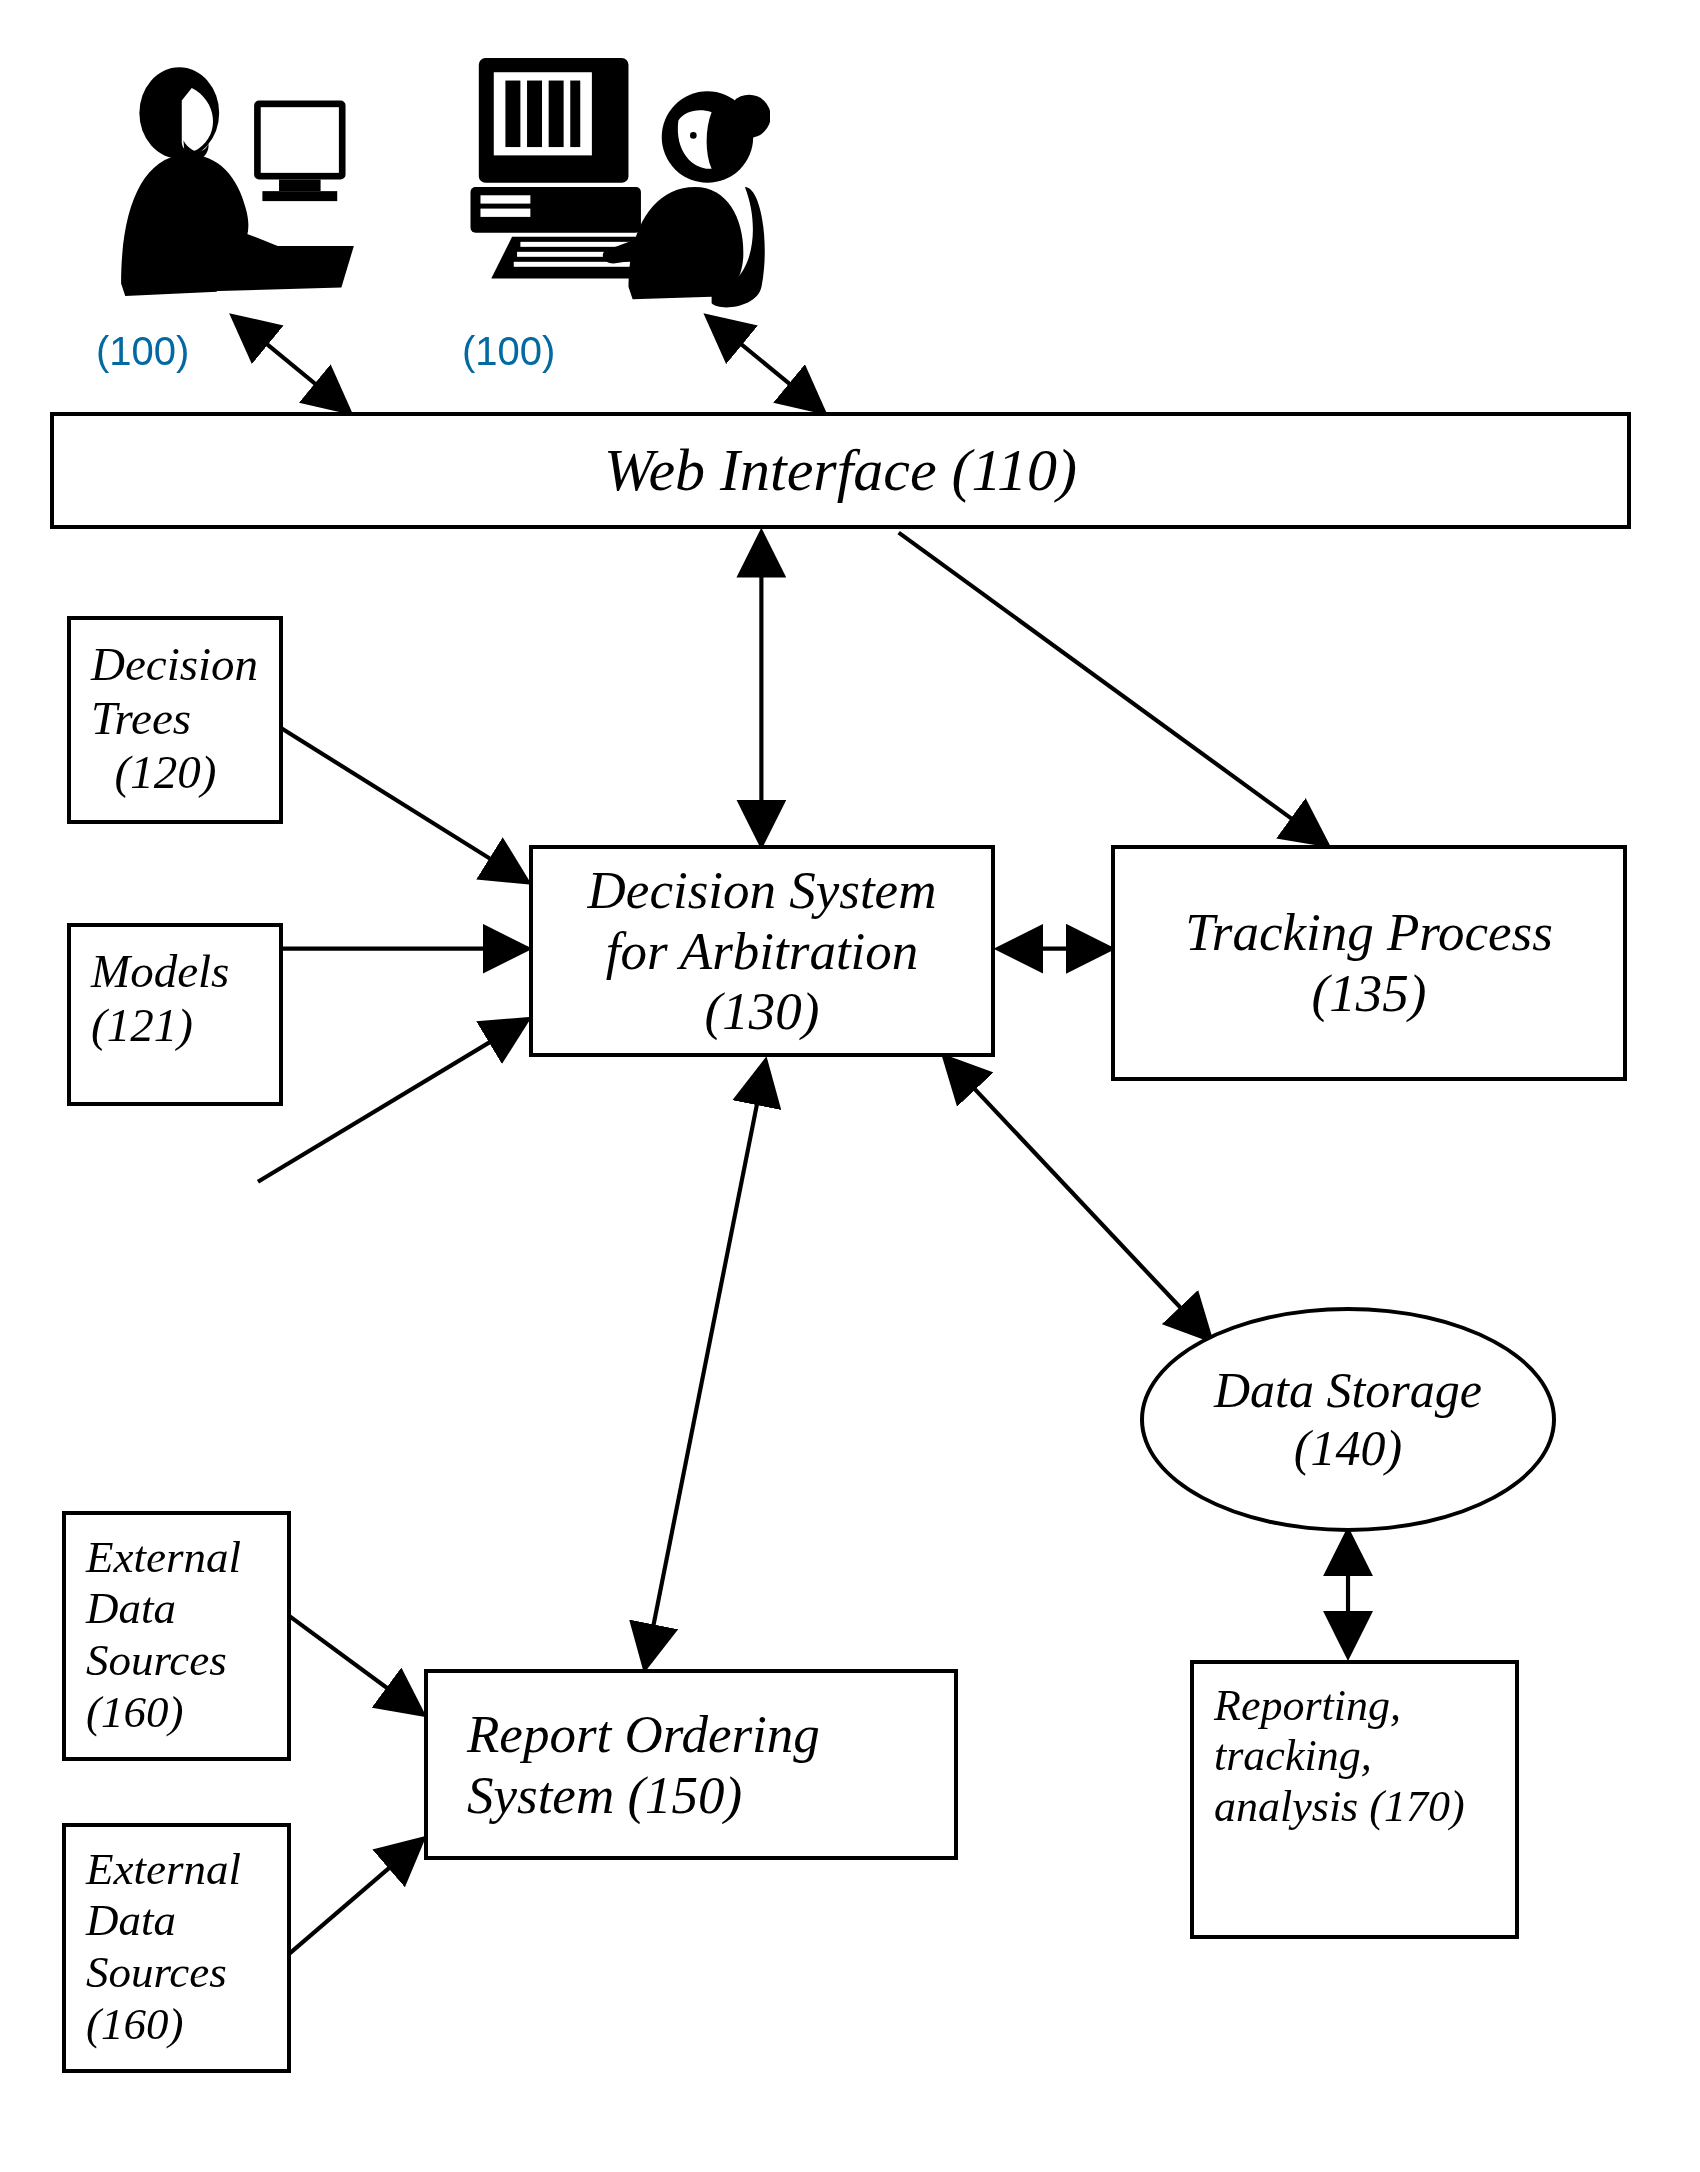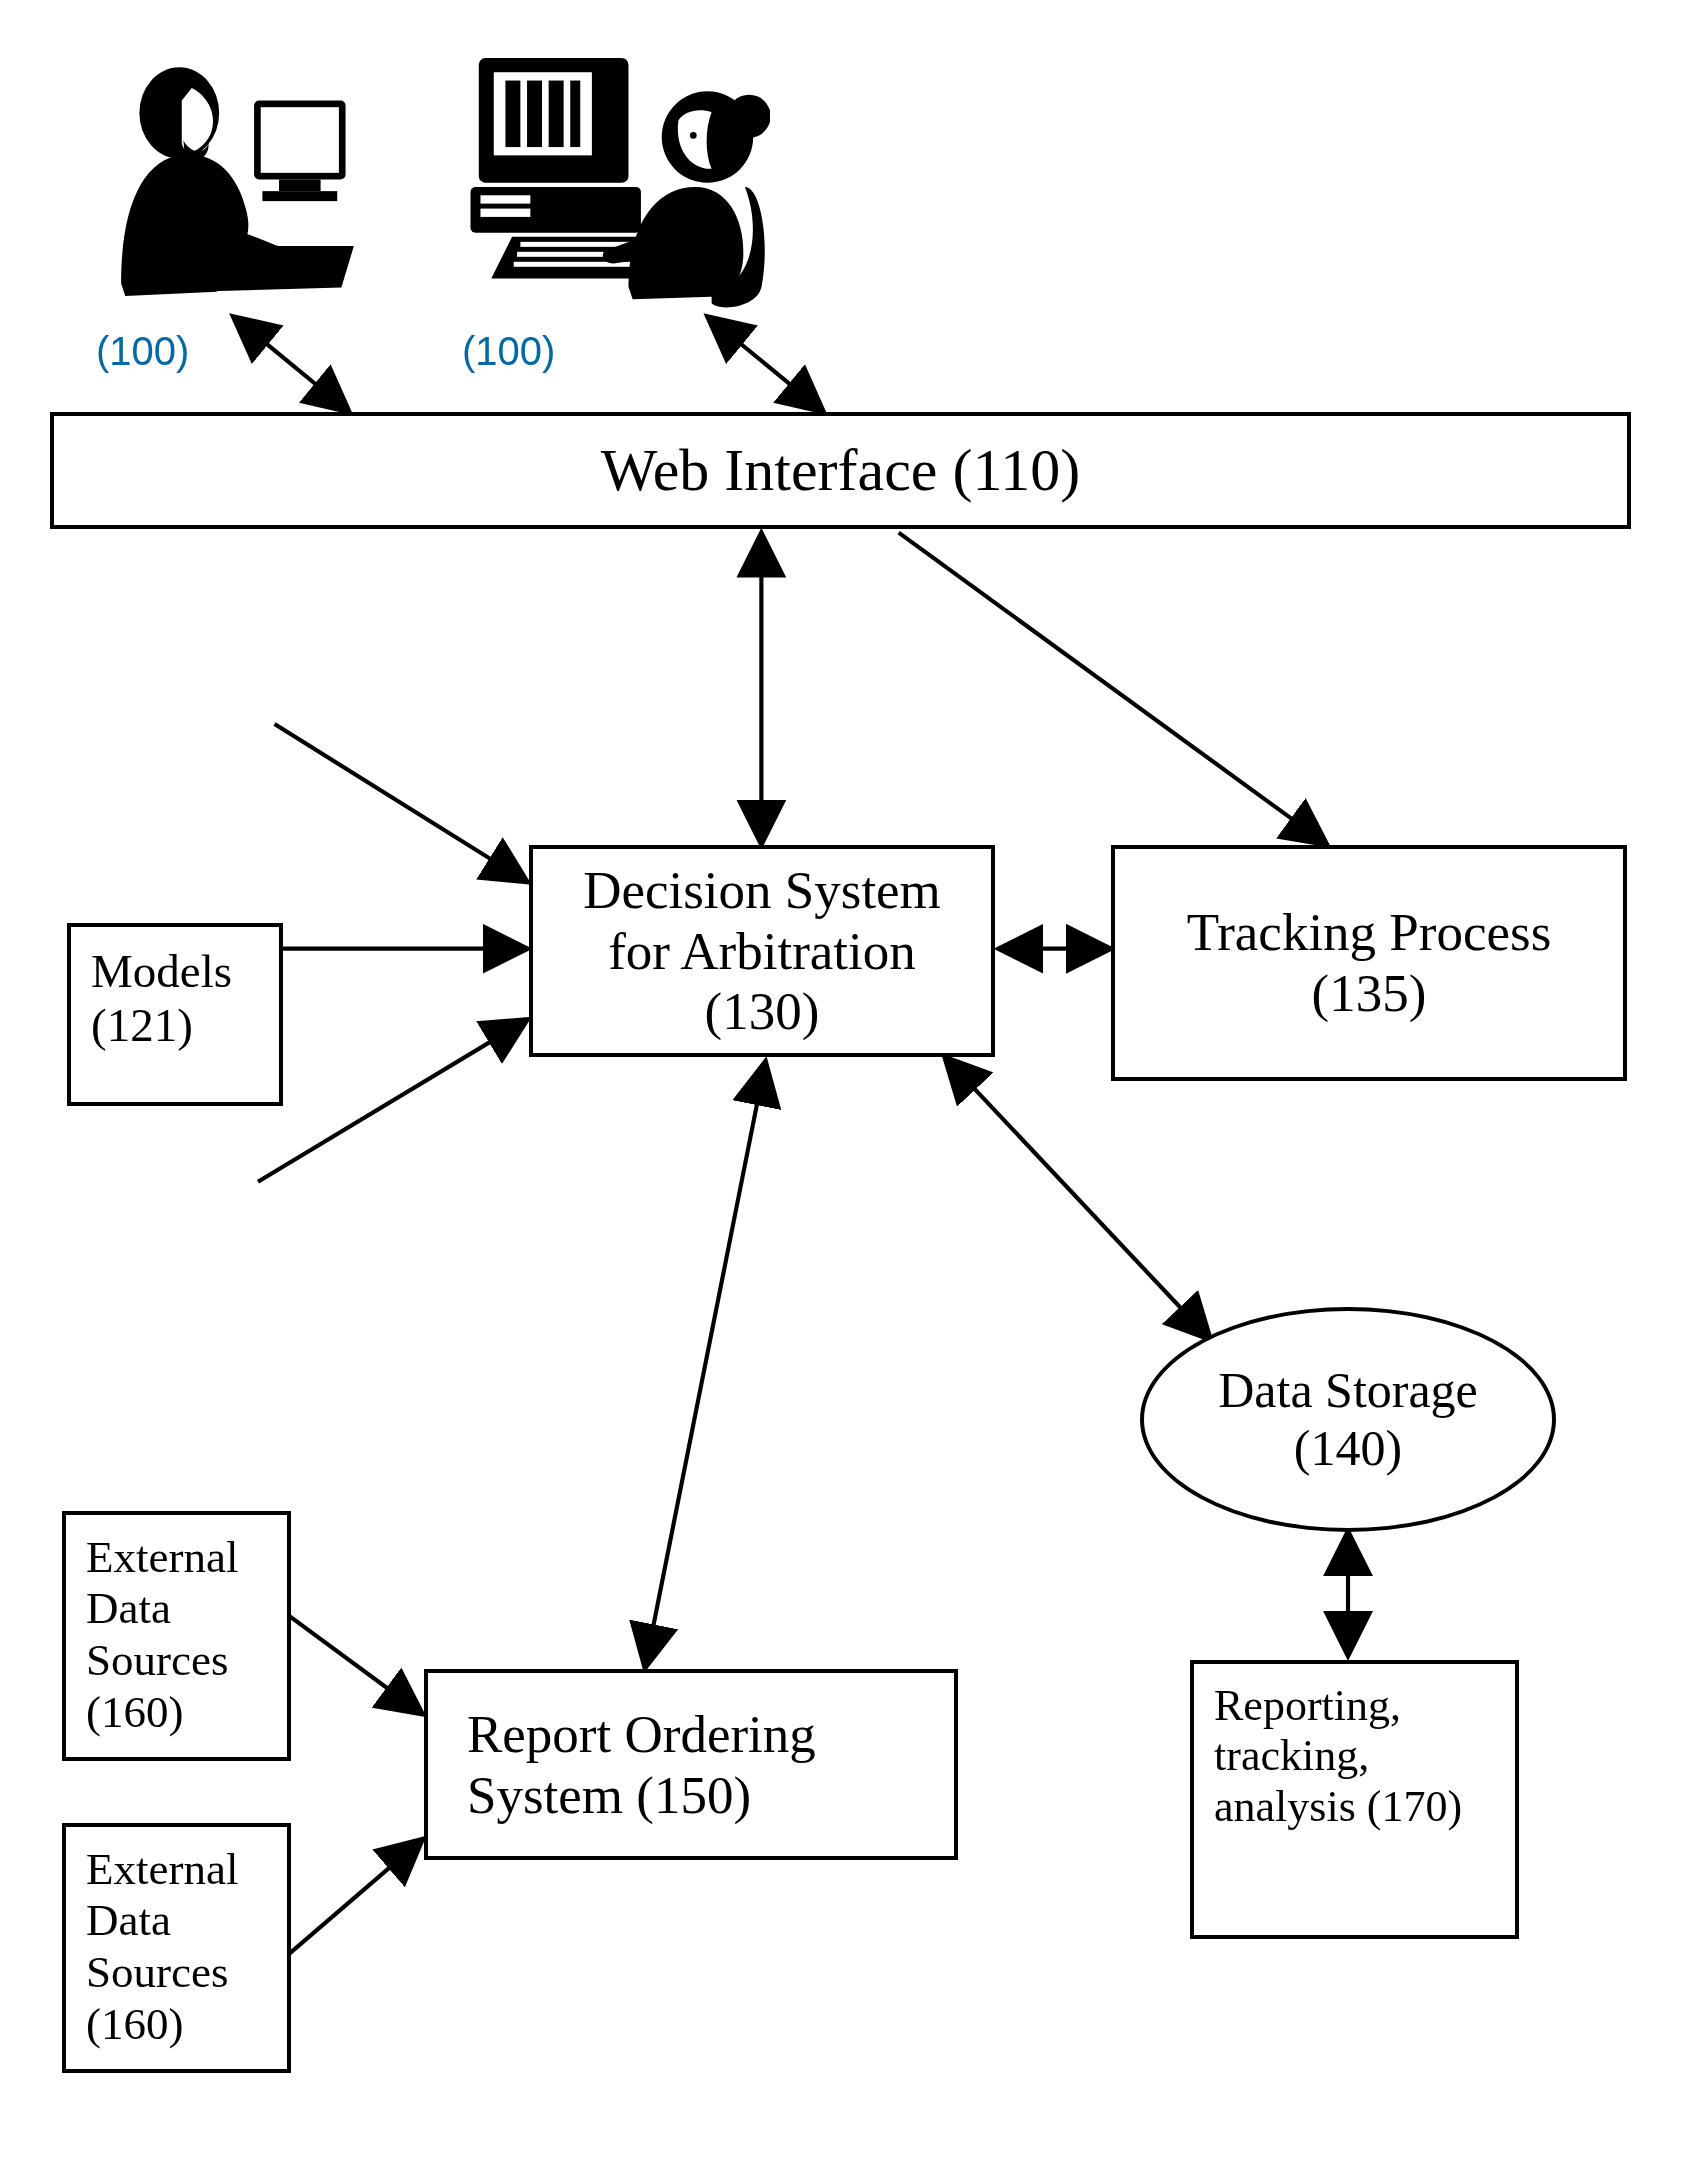--- a/index.html
+++ b/index.html
@@ -16,20 +16,21 @@
   }
   .node {
     position: absolute;
     box-sizing: border-box;
     display: flex;
     align-items: center;
     justify-content: center;
     text-align: center;
     line-height: 1.15;
     background: #fff;
+    font-style: italic;
   }
   .rect {
     border: 4.2px solid #000;
   }
   .ellipse {
     border: 4.2px solid #000;
     border-radius: 50%;
   }
   .label {
     position: absolute;
@@ -152,20 +153,27 @@
       <path d="M260 110 C 255 150, 280 170, 300 168 C 292 150, 292 120, 300 100 C 285 95, 268 98, 260 110 Z" fill="#fff"></path>
       <circle cx="278" cy="128" r="4"></circle>
     </g>
   </svg>
   <div class="label" style="left:462px; top:329px; font-size:40px;">(100)</div>
 
   <div class="node rect" style="left:50px; top:412px; width:1581px; height:117px; font-size:60px;">
     <span>Web Interface (110)</span>
   </div>
 
+  <div class="node rect leftbox" style="left:67px; top:616px; width:216px; height:208px; font-size:47px;">
+    <div>
+      <span>Decision</span>
+      <span>Trees</span>
+      <span style="white-space:pre;">  (120)</span>
+    </div>
+  </div>
 
   <div class="node rect leftbox" style="left:67px; top:923px; width:216px; height:183px; font-size:47px;">
     <div>
       <span>Models</span>
       <span>(121)</span>
     </div>
   </div>
 
 
   <div class="node rect" style="left:529px; top:845px; width:466px; height:212px; font-size:53px;">

